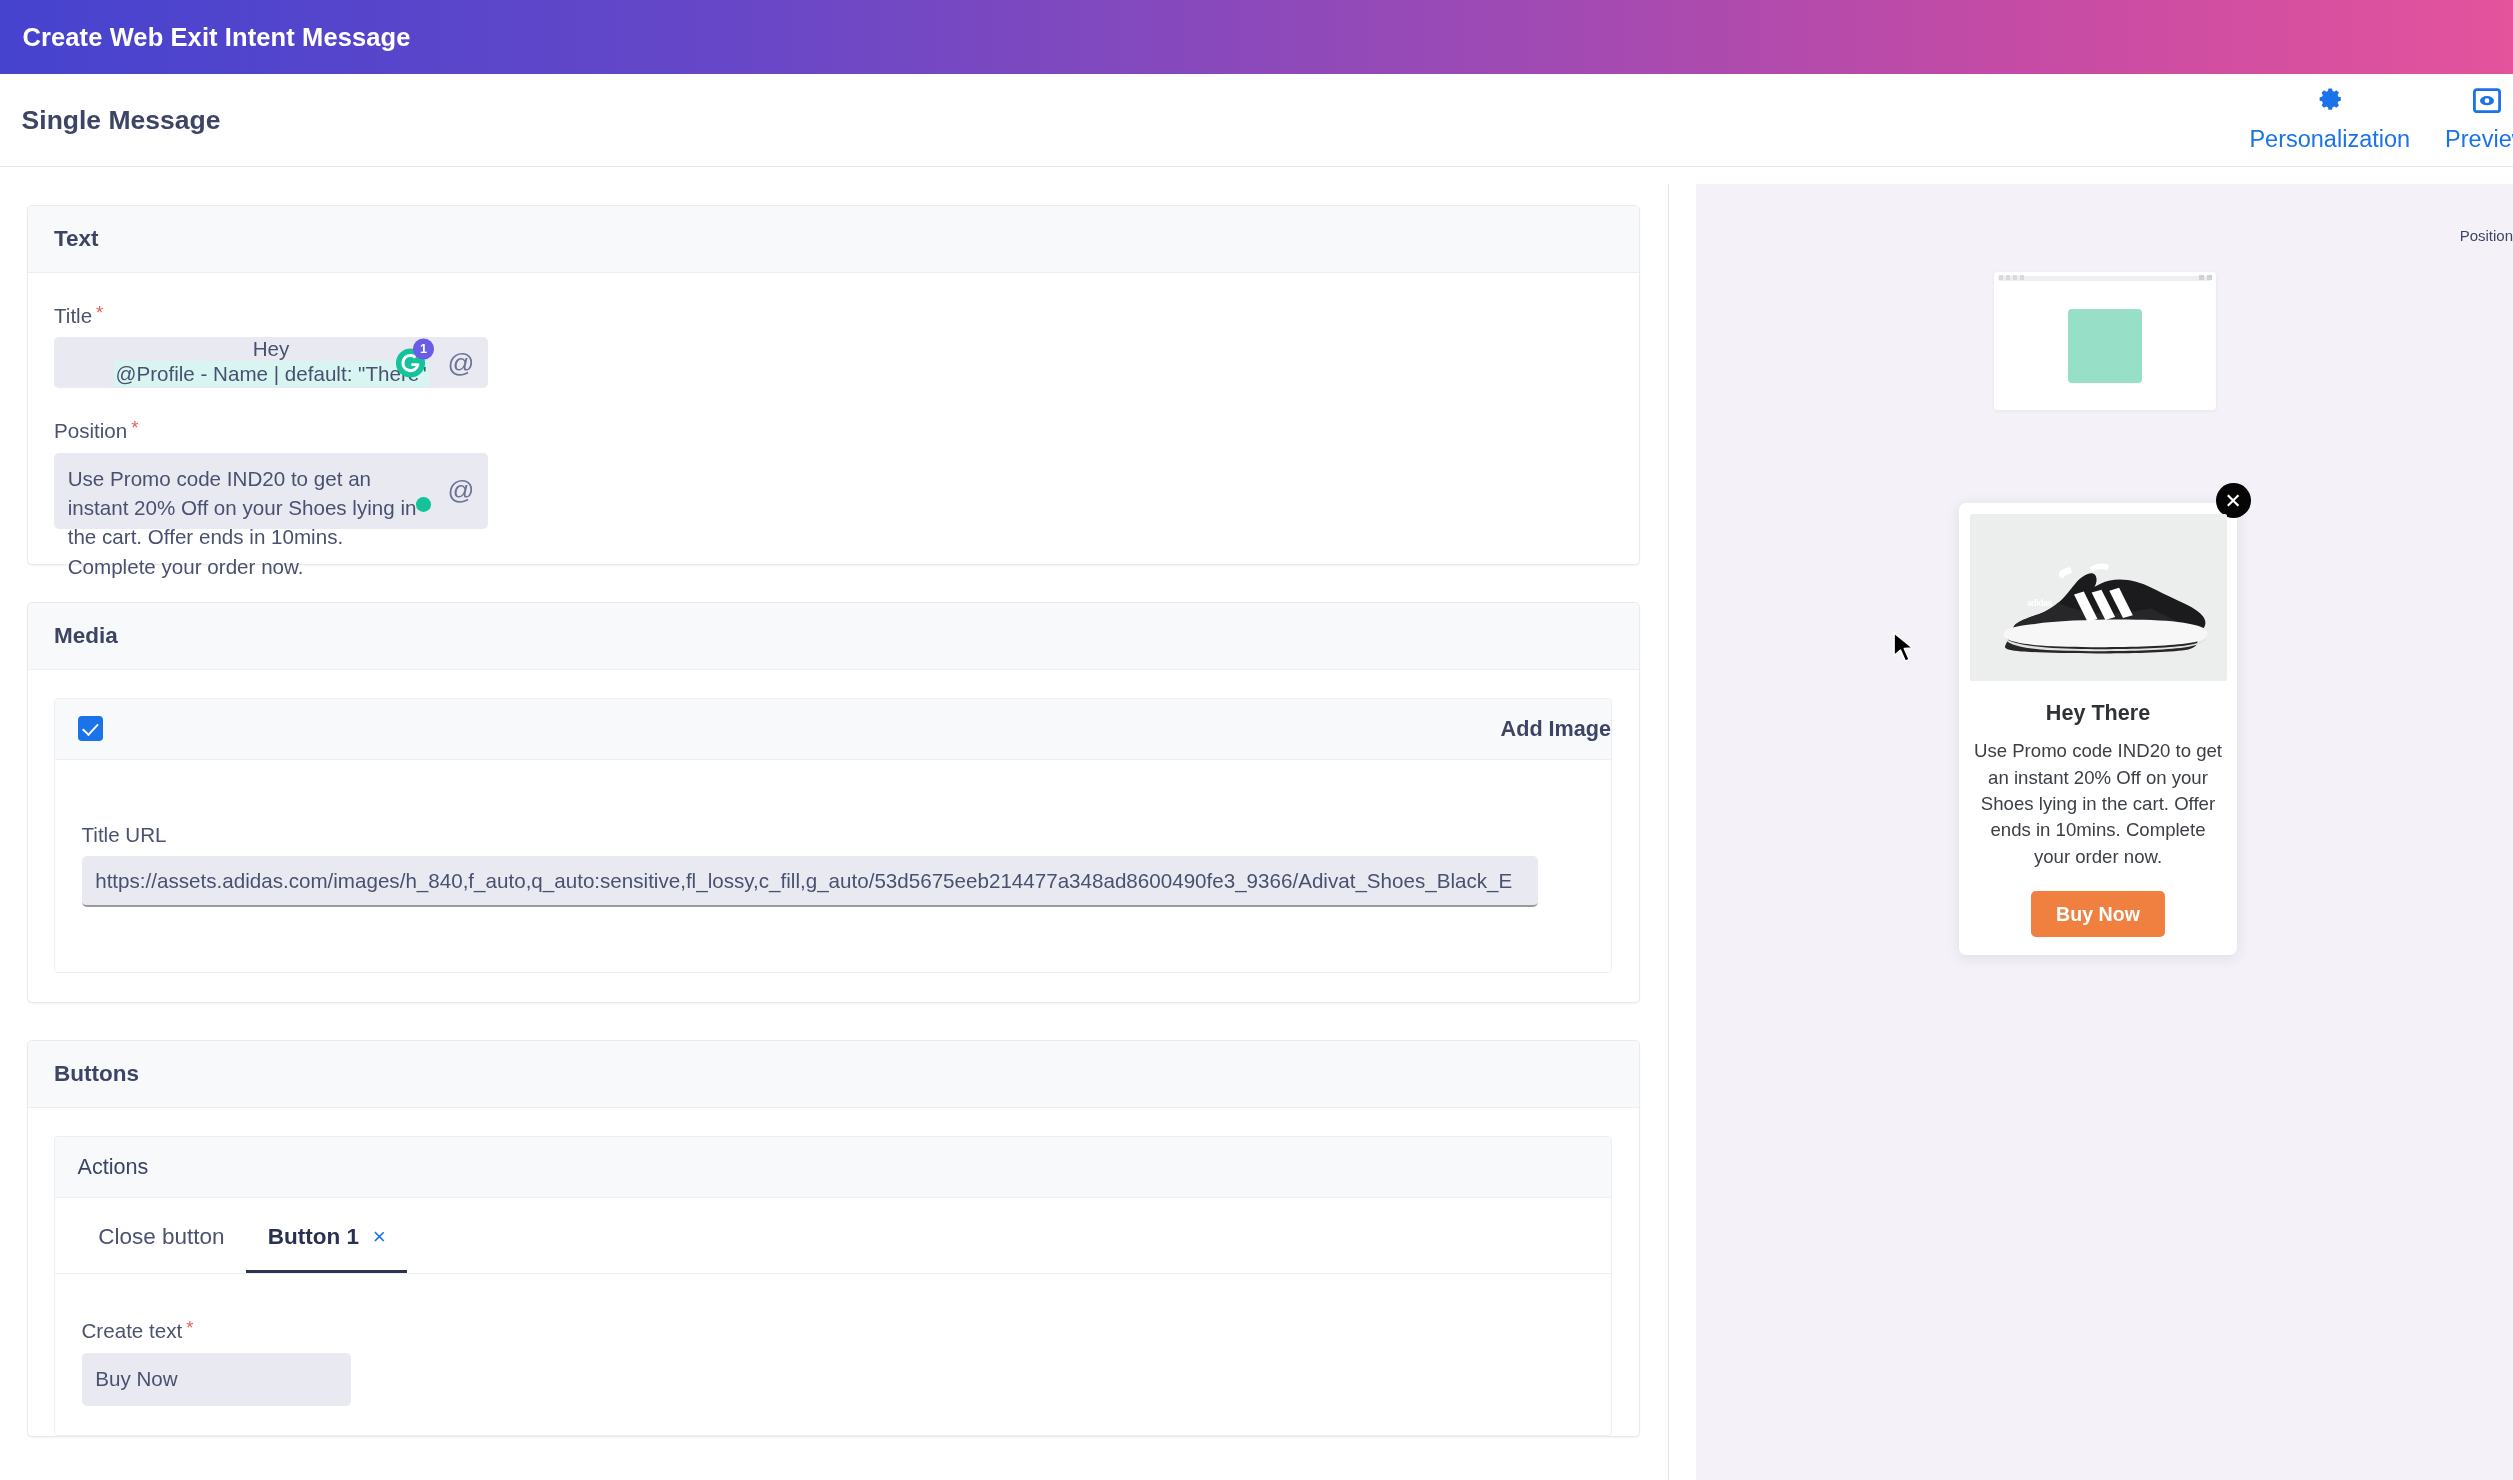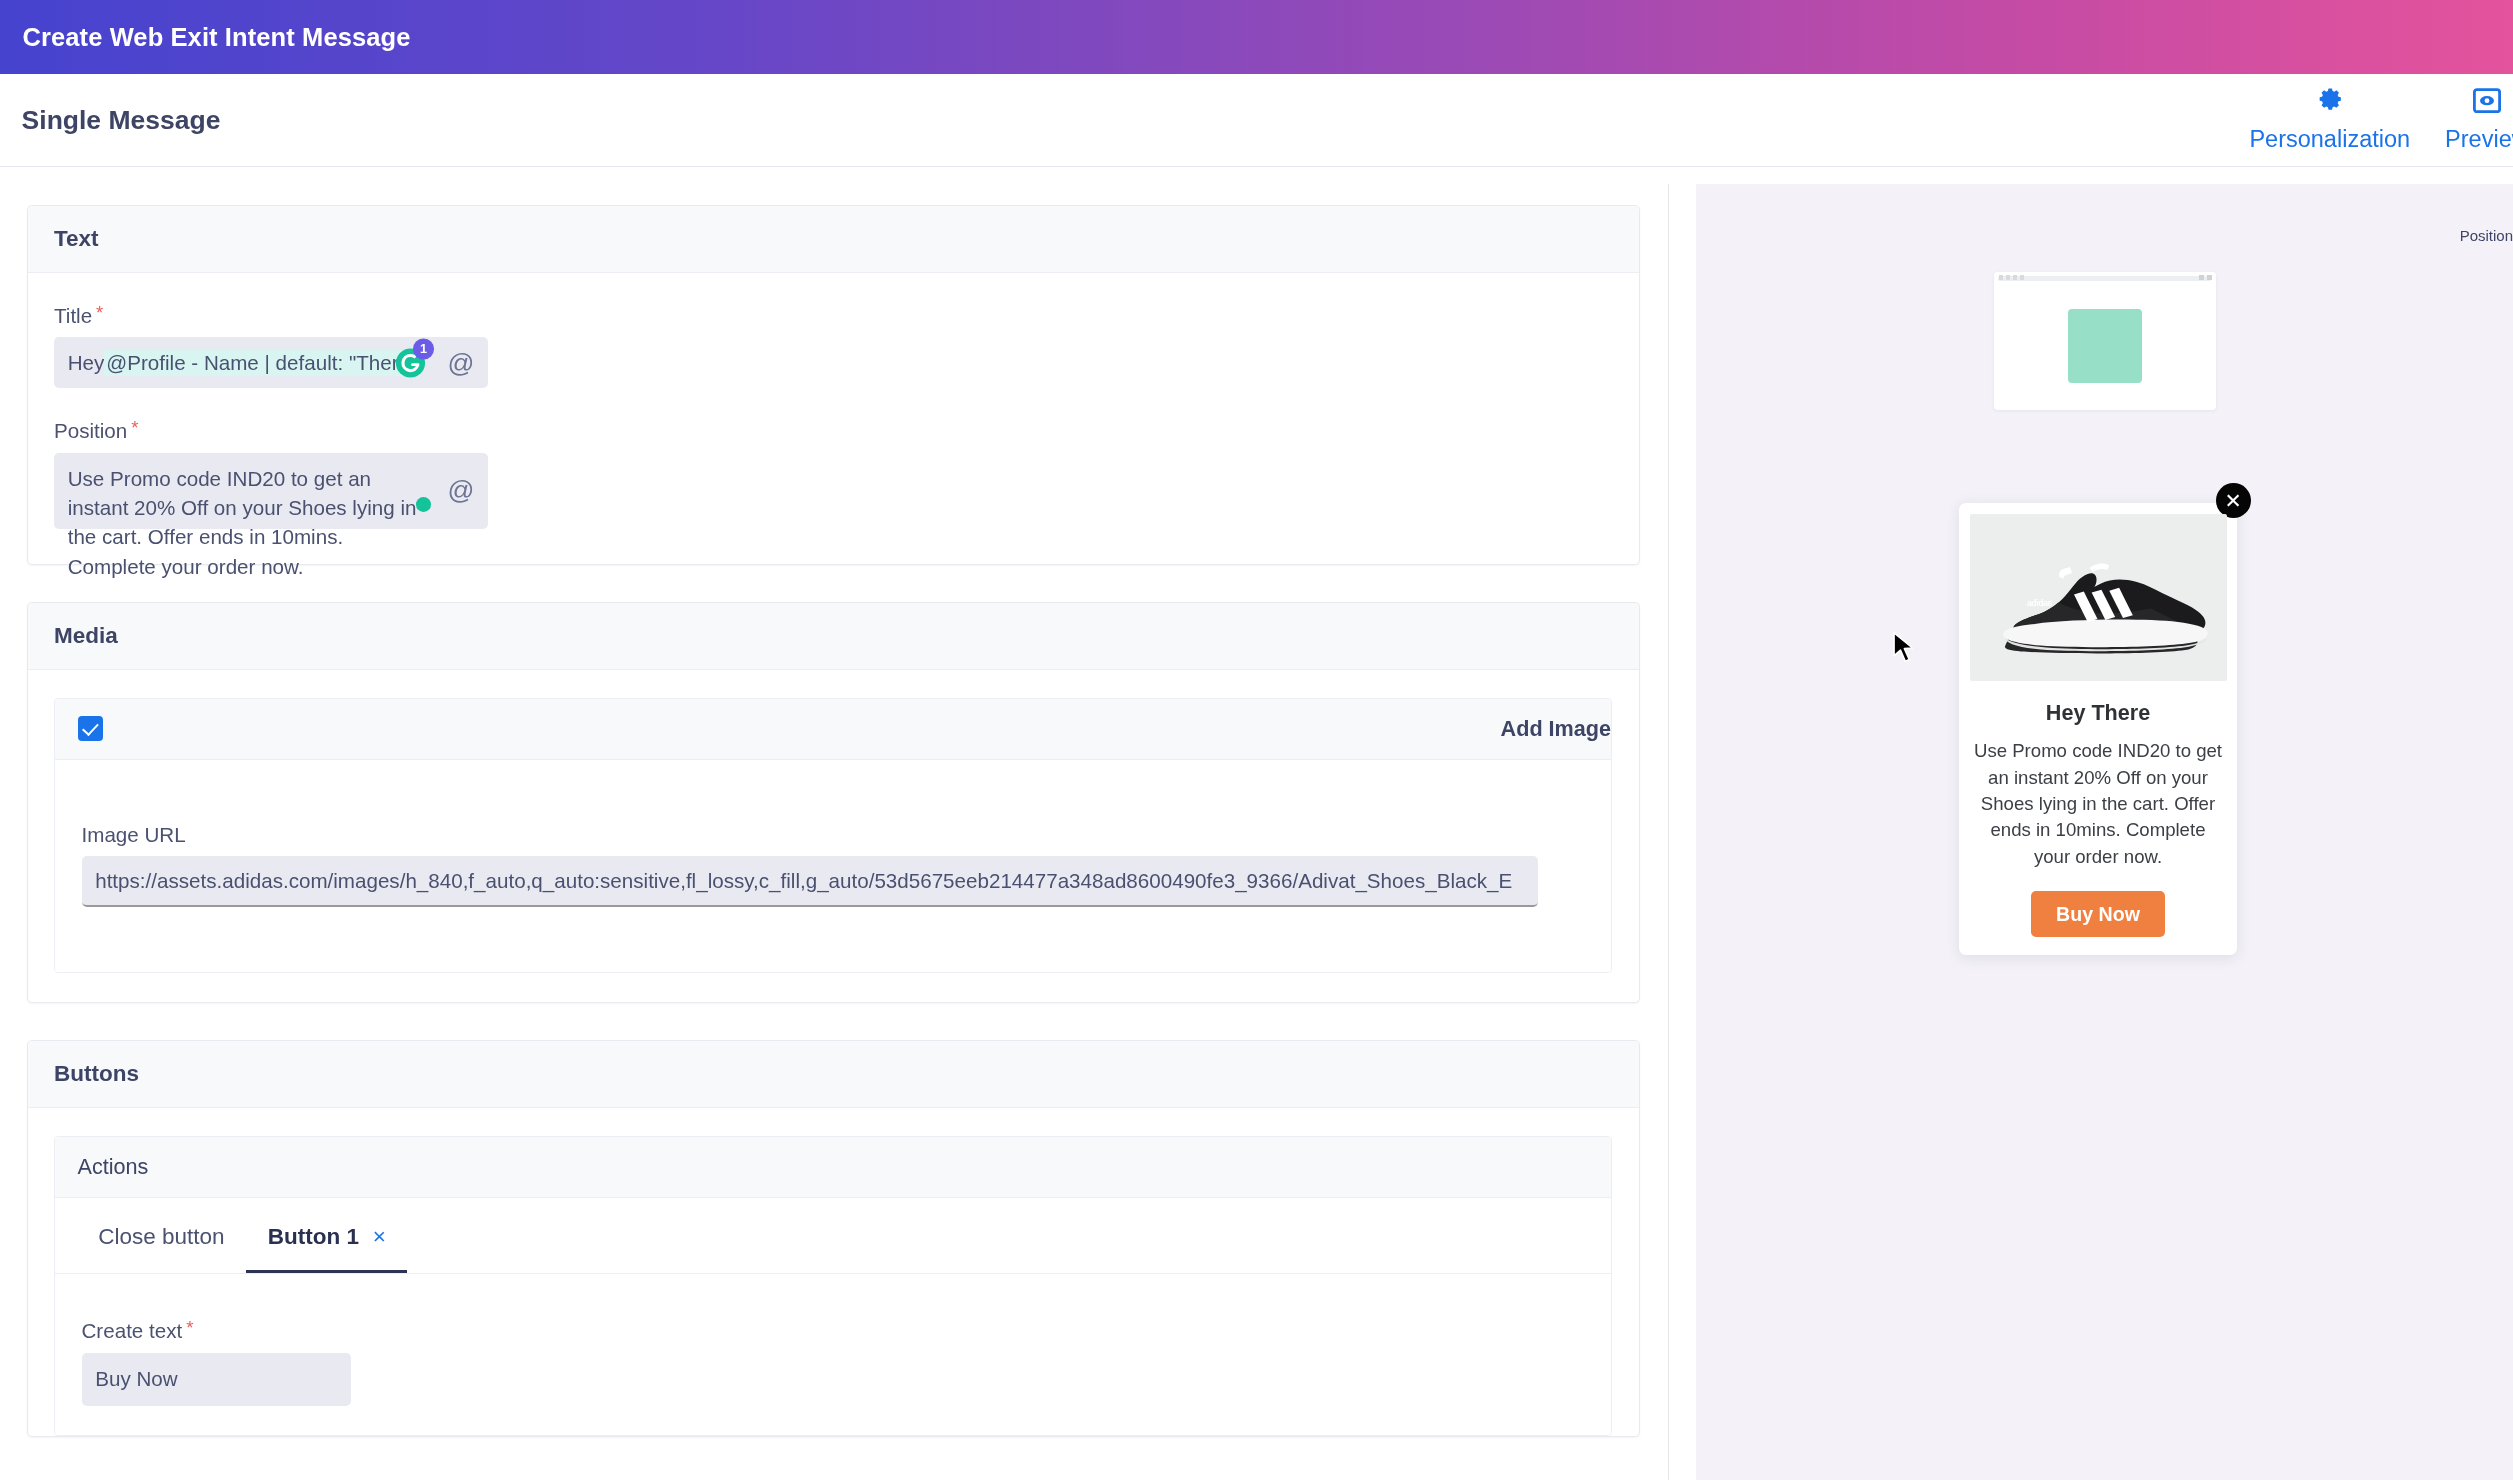--- a/index.html
+++ b/index.html
@@ -271,21 +271,21 @@
         <div class="card" style="width:1613px; margin-top:20.6px;">
           <div class="card-head">
             <span class="card-head-title">Text</span>
           </div>
           <div class="card-body" style="padding-top:31px; padding-bottom:35px;">
 
             <div class="field-label">
               <span>Title</span>
               <span class="req">*</span>
             </div>
-            <div class="inp" style="width:434px; height:51px; margin-bottom:31px;">
+            <div class="inp" style="width:434px; height:51px; margin-bottom:31px;flex-direction:column;">
               <span>Hey </span>
                 <span class="tag-hl">@Profile - Name | default: "There"</span>
               <span class="gram">
                 <svg viewBox="0 0 34 34" width="33" height="33">
                   <circle cx="17" cy="17" r="15" fill="#15c39a"></circle>
                   <path d="M17 7.6a9.4 9.4 0 1 0 9.1 11.8h-3.3A6.2 6.2 0 1 1 17 10.8c1.6 0 3.1.6 4.2 1.6l2.3-2.3A9.35 9.35 0 0 0 17 7.6z" fill="#ffffff"></path>
                   <rect x="17.6" y="17.3" width="8.6" height="2.9" rx="1.45" fill="#ffffff"></rect>
                 </svg>
                 <span class="badge">1</span>
               </span>
@@ -311,21 +311,21 @@
           </div>
           <div class="card-body" style="padding:27.4px 26.5px 29px 26.5px;">
 
             <div style="border:1px solid #eceef3; border-radius:3.9px; overflow:hidden;">
               <div class="cbrow" style="background:#f8f9fb; height:61px; padding-left:22.5px; border-bottom:1px solid #eceef3;justify-content:space-between;">
                 <span class="cbox"></span>
                 <span class="cblabel">Add Image</span>
               </div>
 
               <div style="background:#ffffff; padding:63px 26.5px 65px 26.5px;">
-                <div class="field-label">Image URL</div>
+                <div class="field-label">Title URL</div>
                 <div class="inp" style="width:1456px; height:51px; overflow:hidden; white-space:nowrap; border-bottom:2.9px solid #9a9a9a;">
                   <span>https://assets.adidas.com/images/h_840,f_auto,q_auto:sensitive,fl_lossy,c_fill,g_auto/53d5675eeb214477a348ad8600490fe3_9366/Adivat_Shoes_Black_E</span>
                 </div>
               </div>
             </div>
 
           </div>
         </div>
 
         <div class="card" style="width:1613px; margin-top:37px;">

